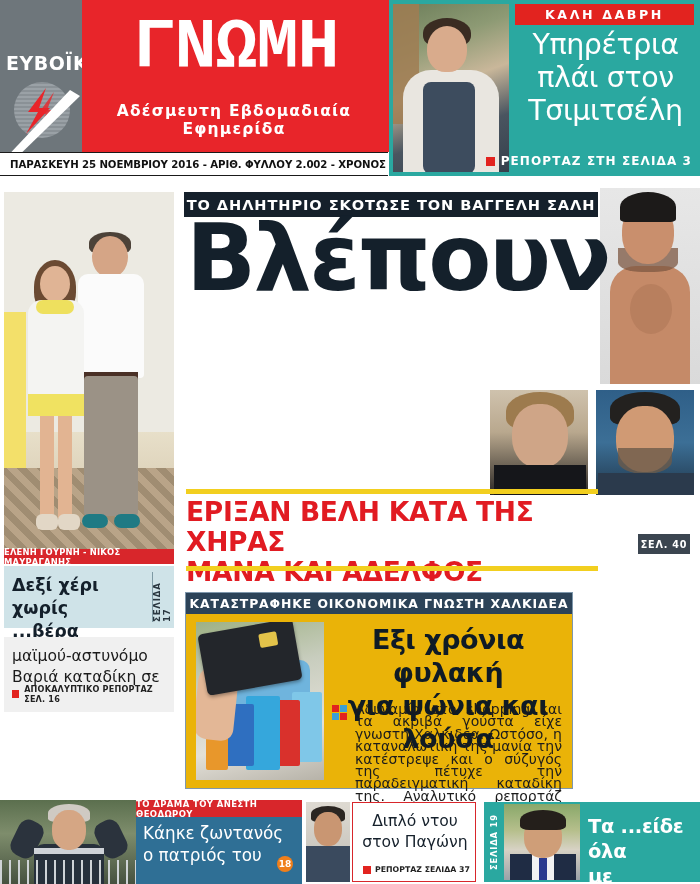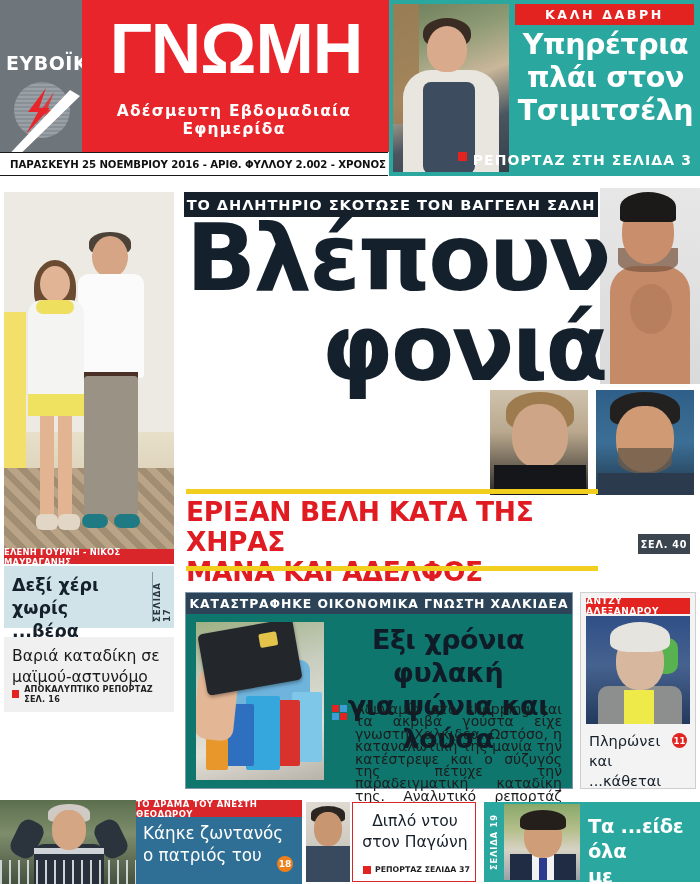--- a/index.html
+++ b/index.html
@@ -21,21 +21,21 @@
     position:absolute;left:14px;top:82px;width:56px;height:56px;border-radius:50%;
     background:repeating-linear-gradient(0deg,#9aa1a6 0 2px,#8a9196 2px 4px);
   }
   .bolt{
     position:absolute;left:20px;top:86px;width:44px;height:50px;
   }
   .mh-red{flex:1;background:#e8252a;position:relative;}
   .gnomi{
     position:absolute;left:0;right:0;top:14px;text-align:center;
     font-size:70px;line-height:70px;font-weight:bold;color:#fff;letter-spacing:-1px;
-    font-family:Liberation Sans, sans-serif;
+    font-family:Liberation Mono, monospace;
   }
   .sub-slogan{
     position:absolute;left:0;right:4px;bottom:14px;text-align:center;
     color:#ffffff;font-size:15.5px;font-weight:bold;letter-spacing:1.2px;
   }
   .slash{
     position:absolute;left:0;top:86px;width:190px;height:80px;pointer-events:none;
   }
 
   
@@ -75,27 +75,27 @@
   .pt-photo .plank{
     position:absolute;left:0;top:0;width:26px;height:120px;background:#a07d52;opacity:.85;
   }
   .promo-top .pt-kicker{
     position:absolute;left:126px;top:4px;right:6px;height:21px;background:#e2231f;
     color:#fff;font-weight:bold;font-size:12.6px;letter-spacing:2.6px;
     display:flex;align-items:center;justify-content:center;
   }
   .promo-top .pt-head{
     position:absolute;left:126px;top:28px;right:4px;
-    color:#fff;font-weight:bold;font-size:28.5px;line-height:33px;text-align:center;
+    color:#fff;font-weight:normal;font-size:28.5px;line-height:33px;text-align:center;
     letter-spacing:-.4px;
   }
   .promo-top .pt-ref{
     position:absolute;right:8px;bottom:8px;
-    color:#fff;font-weight:bold;font-size:14px;letter-spacing:1.1px;
-    display:flex;align-items:flex-start;gap:6px;
+    color:#fff;font-weight:bold;font-size:12px;letter-spacing:1.1px;
+    display:flex;align-items:center;gap:6px;
   }
   .sq-red{width:9px;height:9px;background:#e2231f;display:inline-block;}
 
   
   .left-photo{
     position:absolute;left:4px;top:192px;width:170px;height:372px;overflow:hidden;
     background:linear-gradient(180deg,#e8e4d8 0%,#efe9d4 55%,#cbbba0 100%);
   }
   .lp-wall{position:absolute;left:0;top:0;width:170px;height:240px;background:#eceae2;}
   .lp-yellowband{position:absolute;left:0;top:120px;width:22px;height:160px;background:#f3e06a;}
@@ -203,21 +203,21 @@
   }
   .sel40{
     position:absolute;left:638px;top:534px;width:52px;height:20px;background:#3b4550;
     color:#fff;font-size:9.6px;font-weight:bold;letter-spacing:.8px;
     display:flex;align-items:center;justify-content:center;
   }
 
   
   .feat{
     position:absolute;left:185px;top:592px;width:388px;height:197px;
-    border:1.4px solid #7e97ac;background:#0f766e;box-sizing:border-box;
+    border:1.4px solid #7e97ac;background:#eab308;box-sizing:border-box;
   }
   .feat-head{
     position:absolute;left:0;top:0;right:0;height:21px;background:#2c4358;
     color:#fff;font-weight:bold;font-size:12.4px;letter-spacing:.9px;
     display:flex;align-items:center;justify-content:center;
   }
   .feat-photo{
     position:absolute;left:10px;top:29px;width:128px;height:158px;overflow:hidden;
     background:linear-gradient(165deg,#9eb184 0%,#c8cdbe 35%,#e3e0d8 70%,#b6b2a8 100%);
   }
@@ -439,40 +439,39 @@
     <div class="txt">
       <div>Δεξί χέρι</div>
       <div>χωρίς ...βέρα</div>
     </div>
     <div class="vert-rule"></div>
     <div class="vert-ref">ΣΕΛΙΔΑ 17</div>
   </div>
 
   <div class="box-varia">
     <div class="t">
+      <div>μαϊμού-αστυνόμο</div>
       <div>Βαριά καταδίκη σε</div>
-      <div>μαϊμού-αστυνόμο</div>
     </div>
     <div class="r">
       <span class="sq-red-sm"></span>
       <span>ΑΠΟΚΑΛΥΠΤΙΚΟ ΡΕΠΟΡΤΑΖ ΣΕΛ. 16</span>
     </div>
   </div>
 
   <div class="hero-photo">
     <div class="hn"></div>
       <div class="hs"></div>
       <div class="hb"></div>
       <div class="hf"></div>
       <div class="hh"></div>
   </div>
   <div class="kicker-main">ΤΟ ΔΗΛΗΤΗΡΙΟ ΣΚΟΤΩΣΕ ΤΟΝ ΒΑΓΓΕΛΗ ΣΑΛΗ</div>
   <div class="headline">
     <span class="l1">Βλέπουν</span>
-    <span class="l2">φονιά</span>
   </div>
 
   <div class="mini-photos">
     <div class="mp a">
         <div class="hair"></div>
         <div class="f"></div>
         <div class="cl"></div>
       </div>
     <div class="mp b">
         <div class="hair"></div>
@@ -510,35 +509,20 @@
     </div>
     <div class="checker">
         <i></i>
         <i></i>
         <i></i>
         <i></i>
       </div>
     <div class="feat-body">Αδυναμία στο shopping και τα ακριβά γούστα είχε γνωστή Χαλκιδέα. Ωστόσο, η καταναλωτική της μανία την κατέστρεψε και ο σύζυγός της πέτυχε την παραδειγματική καταδίκη της. Αναλυτικό ρεπορτάζ στη σελίδα 6.</div>
   </div>
 
-  <div class="rbox">
-    <div class="rbox-kicker">ΑΝΤΖΥ ΑΛΕΞΑΝΔΡΟΥ</div>
-    <div class="rbox-photo">
-      <div class="gr"></div>
-        <div class="cd"></div>
-        <div class="sc"></div>
-        <div class="f"></div>
-        <div class="hr"></div>
-    </div>
-    <div class="rbox-txt">
-      <div>Πληρώνει</div>
-      <div>και ...κάθεται</div>
-    </div>
-    <div class="badge-red">11</div>
-  </div>
 
   <div class="bl-photo">
     <div class="arm"></div>
       <div class="arm2"></div>
       <div class="tor"></div>
       <div class="st"></div>
     <div class="hr"></div>
       <div class="f"></div>
       <div class="fence"></div>
   </div>

